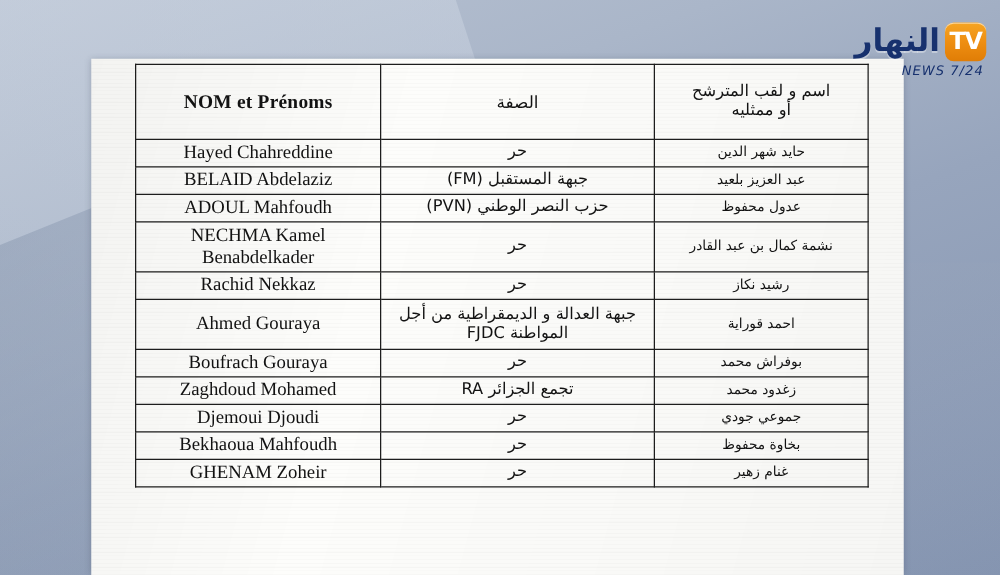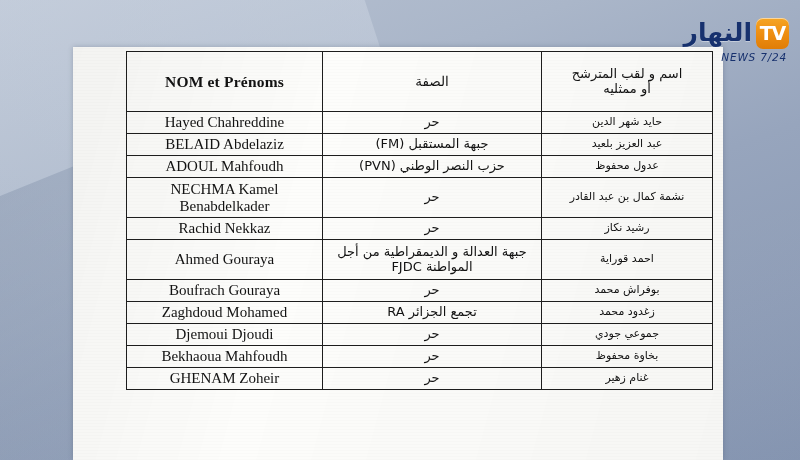--- a/index.html
+++ b/index.html
@@ -43,21 +43,21 @@
   #doc-sheet {
     position: absolute;
     left: 73px; top: 47px;
     width: 650px; height: 413px;
     background: #fdfdfb;
     box-shadow: 0 0 5px rgba(40,50,70,0.25);
   }
 
   #doc-table {
     position: absolute;
-    left: 53px; top: 4px;
+    left: 35px; top: 4px;
     width: 586px;
     border-collapse: collapse;
     table-layout: fixed;
   }
   #doc-table td, #doc-table th {
     border: 1px solid #1d1d1d;
     padding: 2px 6px;
     vertical-align: middle;
     color: #121212;
     background: #fdfdfb;

